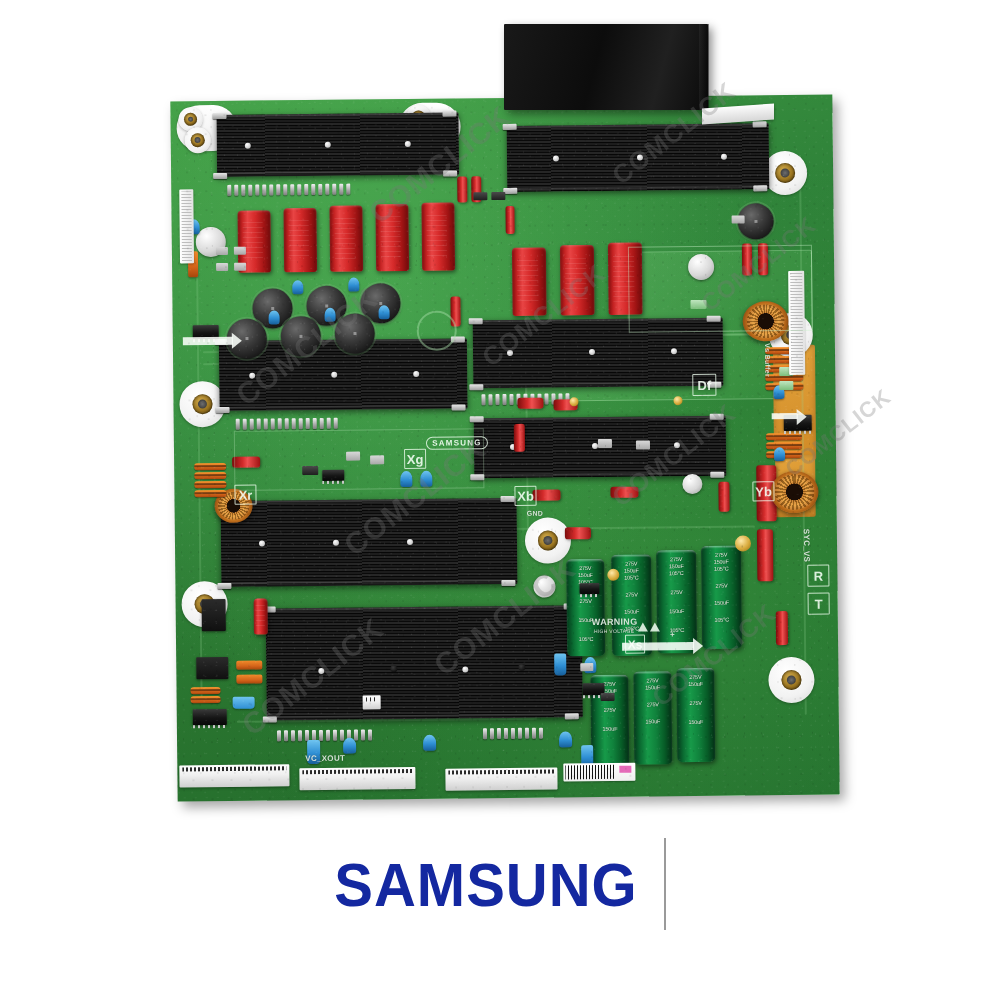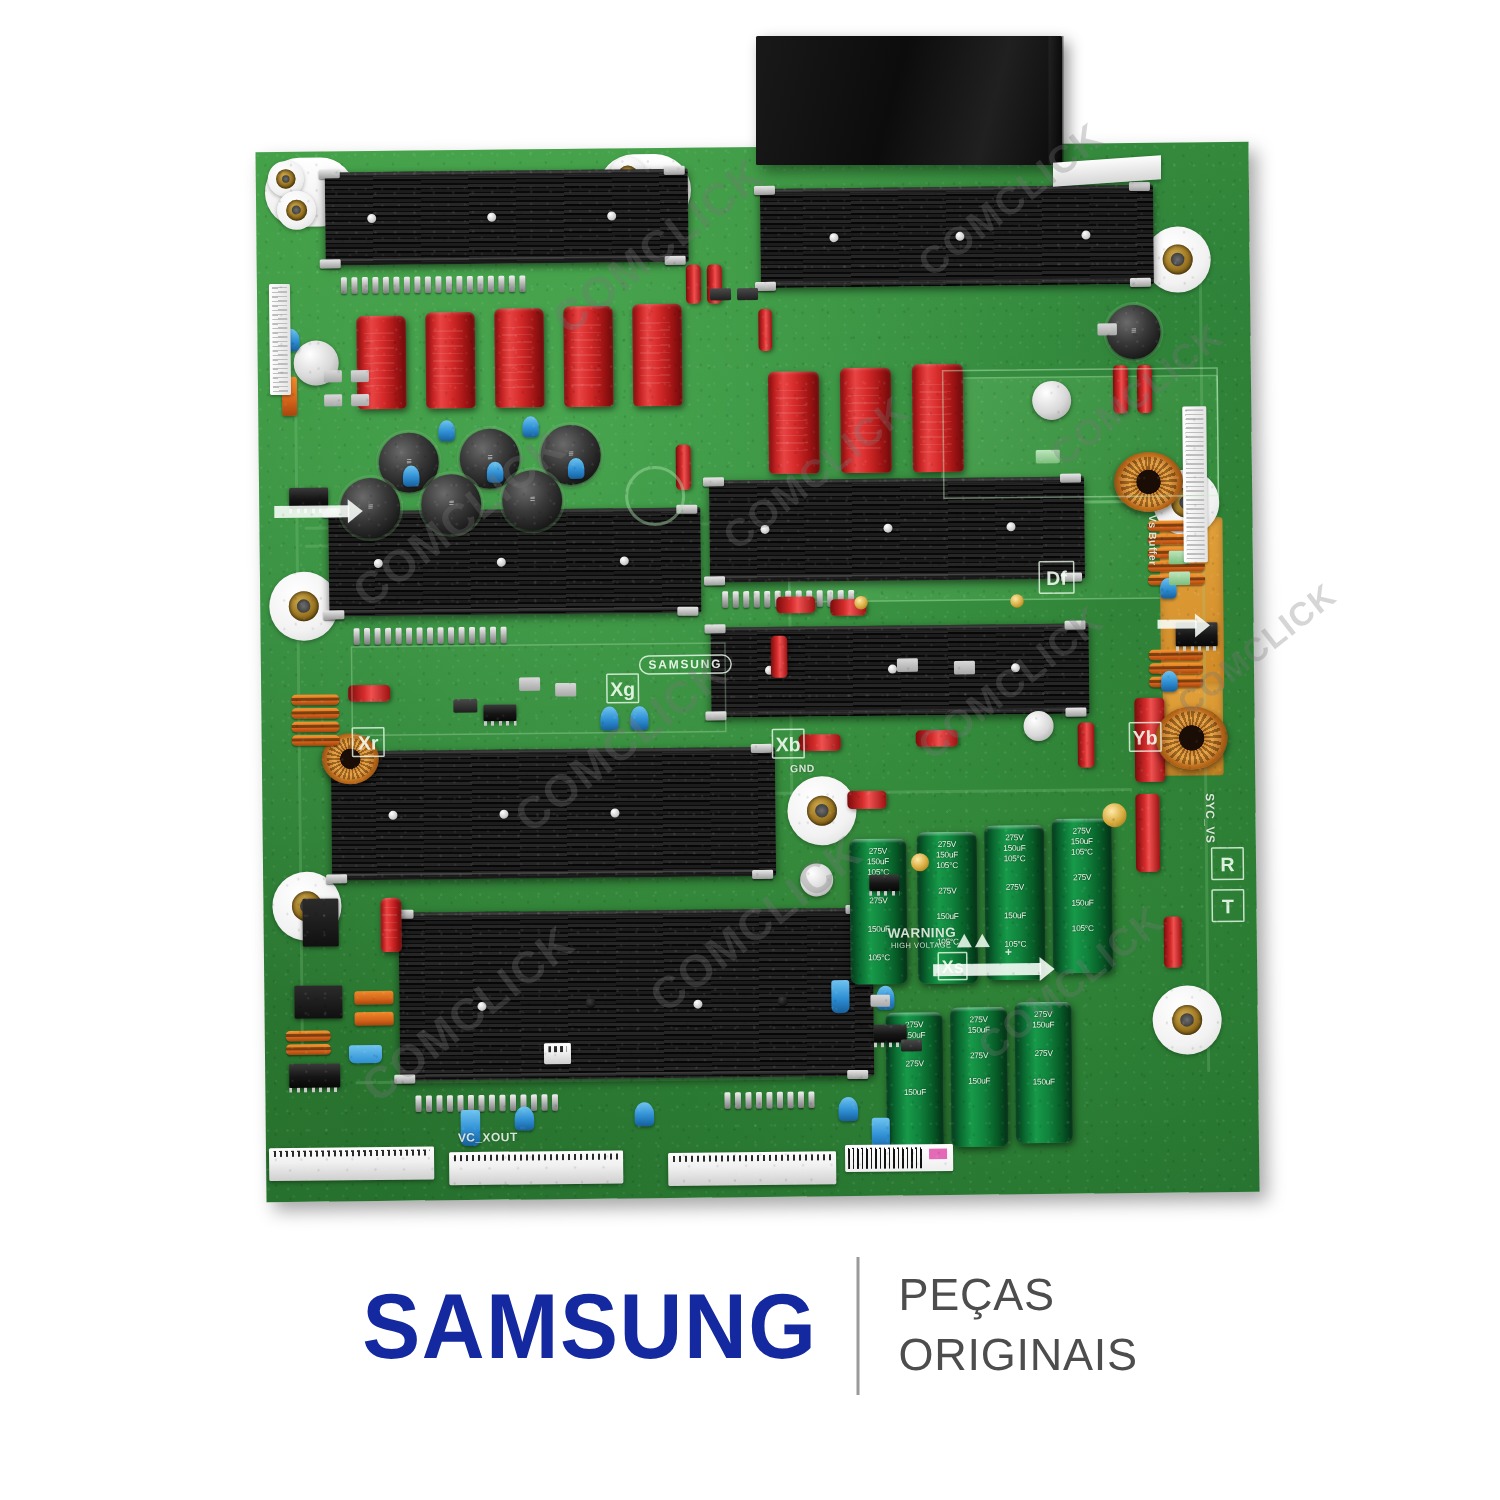--- a/index.html
+++ b/index.html
@@ -862,19 +862,15 @@
       <div class="wm" style="left: 420px; top: 600px; font-size: 30px; transform: rotate(-38deg);">COMCLICK</div>
       <div class="wm" style="left: 640px; top: 640px; font-size: 26px; transform: rotate(-38deg);">COMCLICK</div>
       <div class="wm" style="left: 775px; top: 420px; font-size: 22px; transform: rotate(-38deg);">COMCLICK</div>
     </div>
 
   <div id="brand">
     <div id="samsung-wordmark">
       <span>SAMSUNG</span>
     </div>
     <div id="brand-divider"></div>
-    <div id="brand-sub">
-      <div>PEÇAS</div>
-      <div>ORIGINAIS</div>
-    </div>
   </div>
 
 </div>
 
 </body></html>

